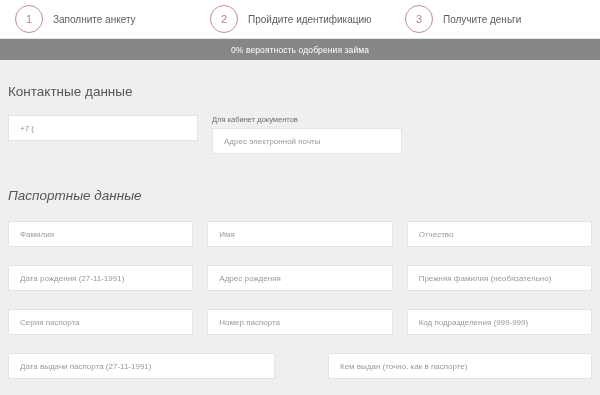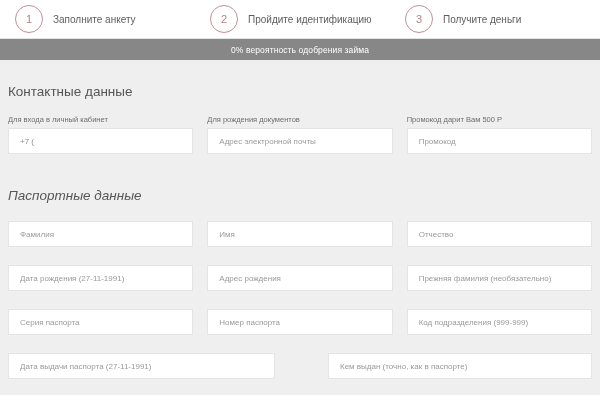--- a/index.html
+++ b/index.html
@@ -147,33 +147,28 @@
   <span>0% вероятность одобрения займа</span>
 </div>
 
 <div class="form-body">
 
   <div class="section-title" style="margin:24px 0 16px 0;">Контактные данные</div>
 
   <div class="row">
 
     <div class="cell">
-      <div class="field-label">Для входа в личный кабинет</div>
       <div class="field filled">+7 (</div>
     </div>
 
     <div class="cell">
-      <div class="field-label">Для рождения документов</div>
+      <div class="field-label">Для кабинет документов</div>
       <div class="field">Адрес электронной почты</div>
     </div>
 
-    <div class="cell">
-      <div class="field-label">Промокод дарит Вам 500 Р</div>
-      <div class="field">Промокод</div>
-    </div>
 
   </div>
 
   <div class="section-title" style="margin:34px 0 18px 0;font-style:italic;">Паспортные данные</div>
 
   <div class="row" style="margin-bottom:18px;">
     <div class="cell">
       <div class="field">Фамилия</div>
     </div>
     <div class="cell">

